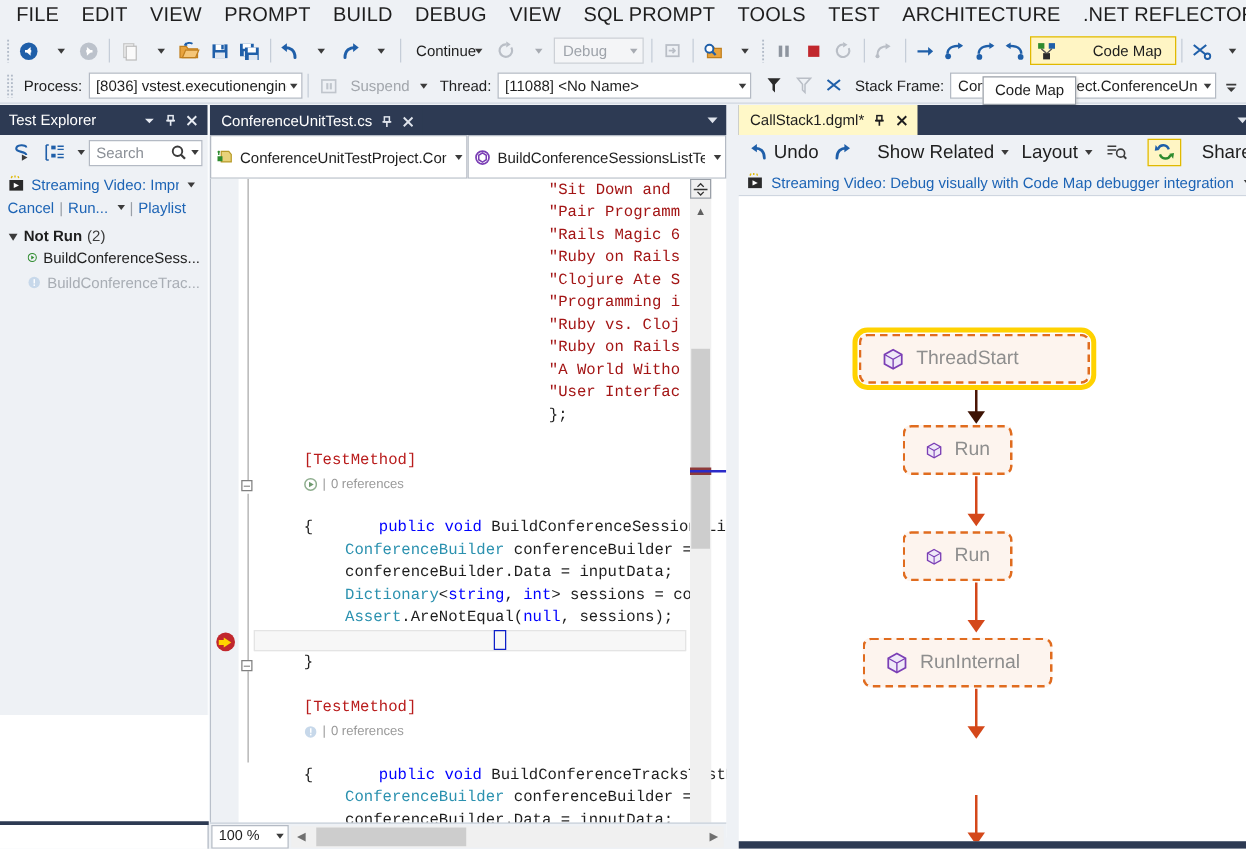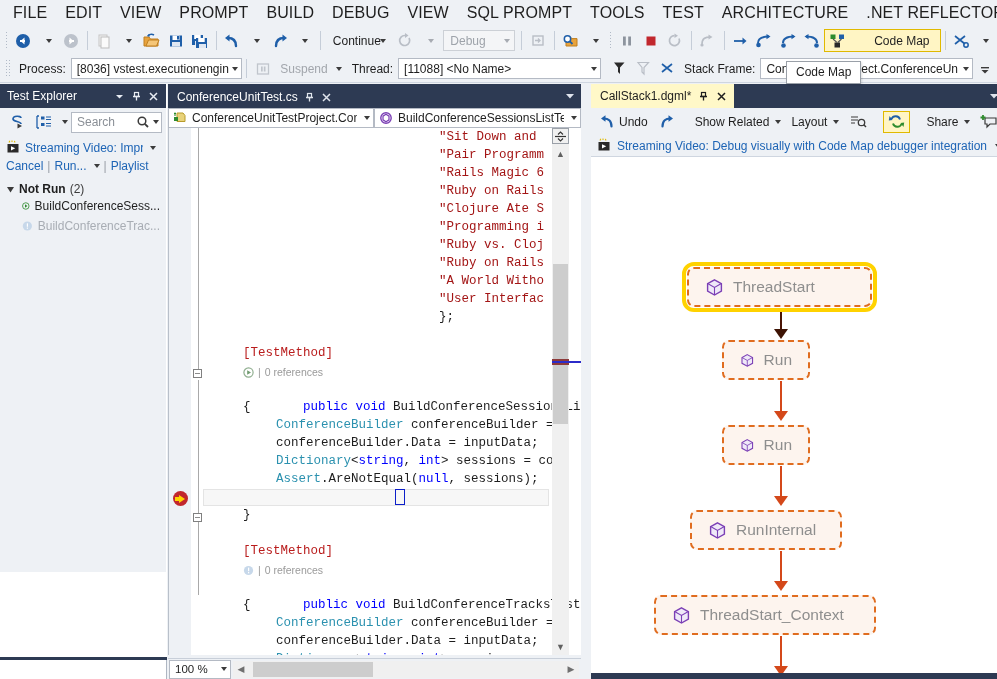--- a/index.html
+++ b/index.html
@@ -139,21 +139,21 @@
   .ed-tab {
     background: #2d3a53; color: #fff; display: flex; align-items: center;
     gap: 6px; padding: 0 6px 0 9px; font-size: 12px; border-top: 2px solid #2d3a53;
   }
   .ed-tab .pin, .ed-tab .x { color: #dfe4ec; font-size: 12px; }
   .tabstrip-caret {
     position: absolute; right: 6px; top: 0; bottom: 0; display: flex;
     align-items: center; color: #dfe4ec;
   }
   .ed-navbar {
-    height: 20px; background: #eef1f5; display: flex; align-items: stretch;
+    height: 35px; background: #eef1f5; display: flex; align-items: stretch;
     gap: 0;
   }
   .nav-combo {
     flex: 1; border: 1px solid #b4bac4; background: #fff; display: flex;
     align-items: center; gap: 4px; padding: 0 3px 0 4px; font-size: 12px;
     color: #1e1e1e; overflow: hidden; white-space: nowrap; min-width: 0;
   }
   .nav-combo .txt { flex: 1; overflow: hidden; }
   .code-area {
     position: relative; height: 527px; background: #fff;
@@ -264,21 +264,21 @@
   .cm-tab {
     background: #fff8c8; color: #1e1e1e; display: flex; align-items: center;
     gap: 7px; padding: 0 7px 0 9px; font-size: 12px;
   }
   .cm-toolbar {
     height: 27px; background: #eef1f5; display: flex; align-items: center;
     padding-left: 4px; gap: 2px;
   }
   .cm-tb-item {
     display: flex; align-items: center; gap: 3px; padding: 2px 4px;
-    font-size: 12px; color: #1e1e1e; height: 22px; white-space: nowrap;
+    font-size: 15px; color: #1e1e1e; height: 22px; white-space: nowrap;
   }
   .cm-tb-item.active { background: #fff5c4; border: 1px solid #e0b900; }
   .cm-banner {
     height: 22px; background: #eef1f5; display: flex; align-items: center;
     gap: 5px; padding: 0 4px 0 6px; border-bottom: 1px solid #cfd6e0;
   }
   .cm-banner-link { color: #1d64b5; font-size: 12px; flex: 1;
                     white-space: nowrap; overflow: hidden; }
   .cm-canvas {
     position: absolute; left: 0; top: 73px; right: 6px; bottom: 6px;
@@ -990,27 +990,20 @@
     </div>
 
     <div class="cm-node" style="left:99px; top:353px; width:152px;">
       <svg width="19" height="19" viewBox="0 0 19 19">
         <path d="M9.5 1.8 L16.4 5.6 v7.6 L9.5 17 L2.6 13.2 V5.6 Z" fill="#efe9f8" stroke="#7b3fb5" stroke-width="1.4"></path>
         <path d="M2.6 5.6 L9.5 9.4 L16.4 5.6 M9.5 9.4 V17" fill="none" stroke="#7b3fb5" stroke-width="1.1"></path>
       </svg>
       <span class="cm-node-label">RunInternal</span>
     </div>
 
-    <div class="cm-node" style="left:63px; top:438px; width:222px;">
-      <svg width="19" height="19" viewBox="0 0 19 19">
-        <path d="M9.5 1.8 L16.4 5.6 v7.6 L9.5 17 L2.6 13.2 V5.6 Z" fill="#efe9f8" stroke="#7b3fb5" stroke-width="1.4"></path>
-        <path d="M2.6 5.6 L9.5 9.4 L16.4 5.6 M9.5 9.4 V17" fill="none" stroke="#7b3fb5" stroke-width="1.1"></path>
-      </svg>
-      <span class="cm-node-label">ThreadStart_Context</span>
-    </div>
 
   </div>
 
   <div class="cm-vscroll"></div>
   <div class="cm-bottom-bar"></div>
 </div>
 
 <div class="tooltip" style="left:786px; top:61px;">
   <span>Code Map</span>
 </div>

